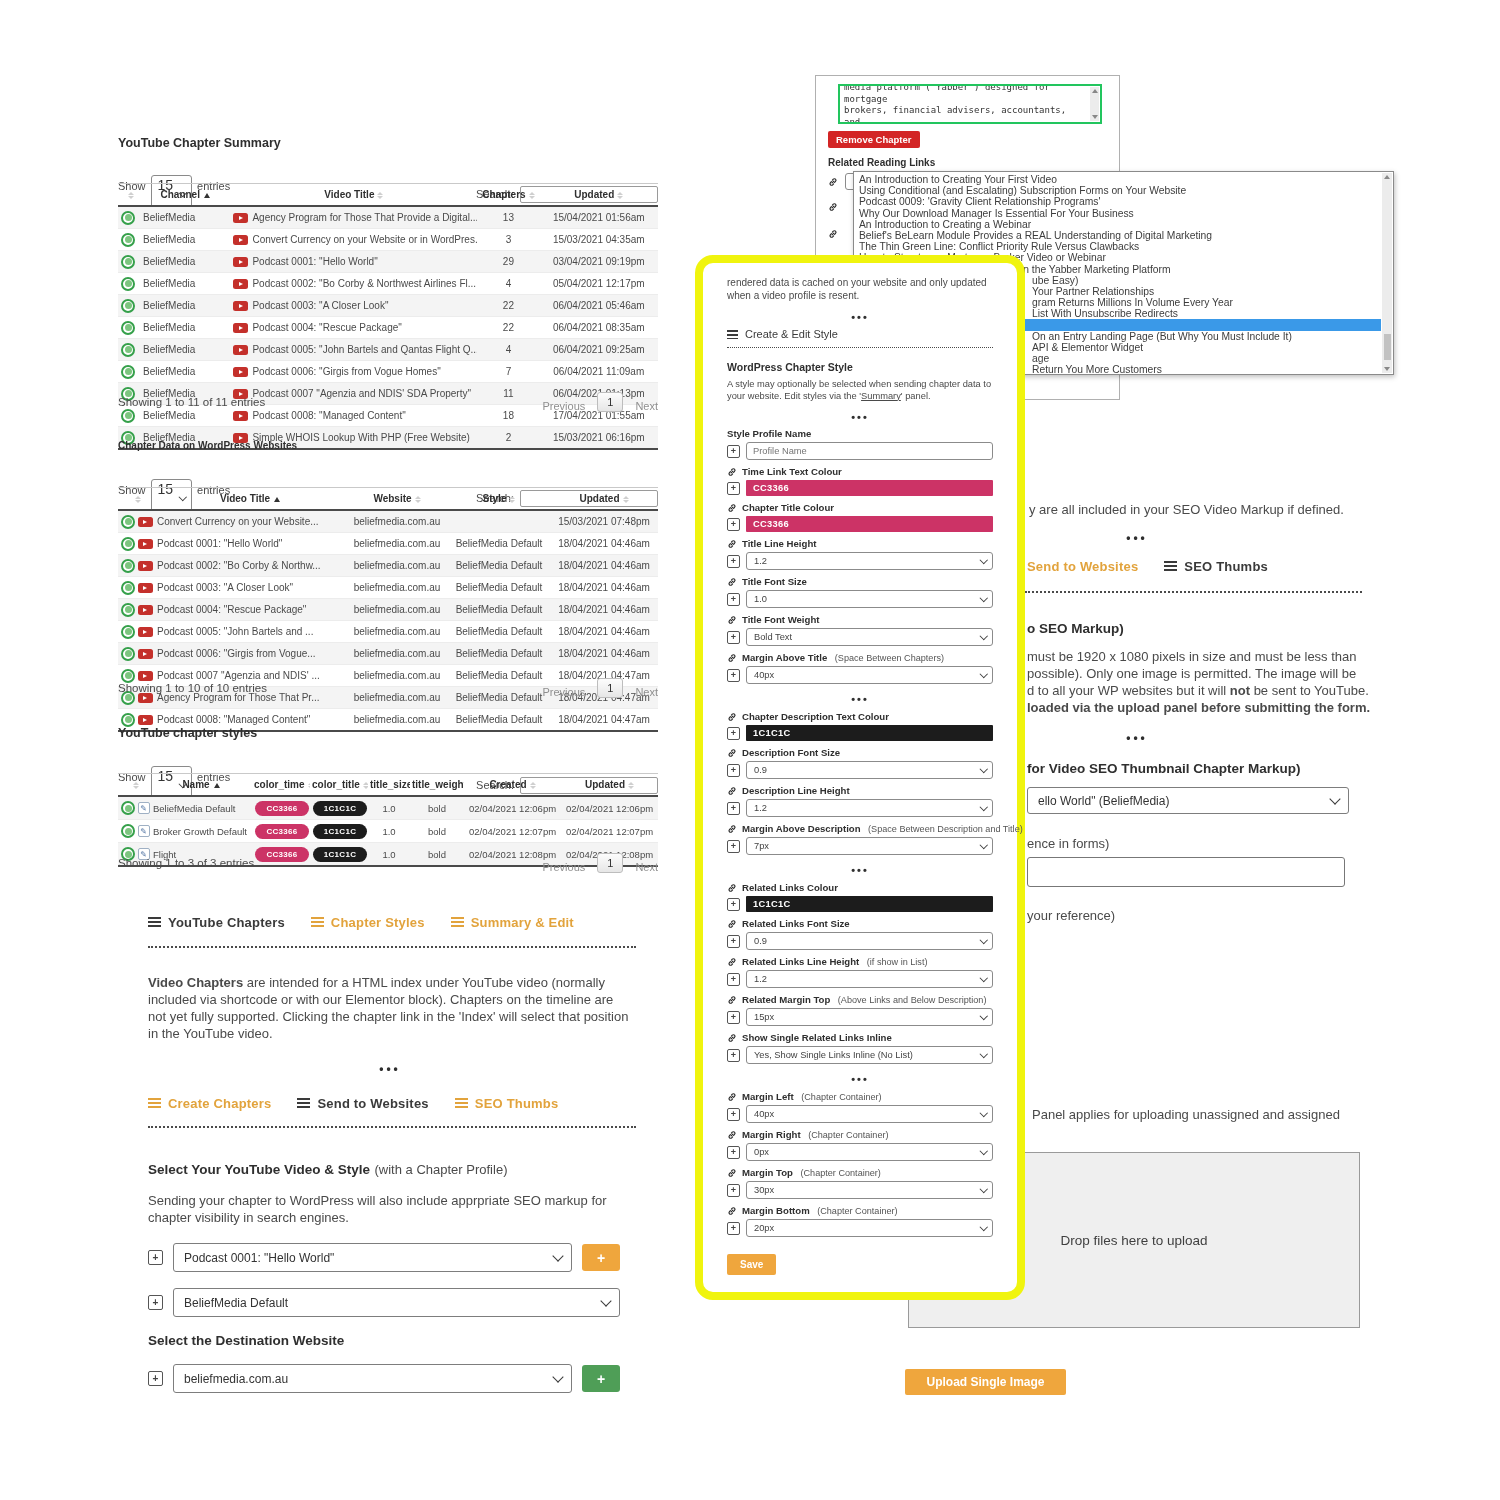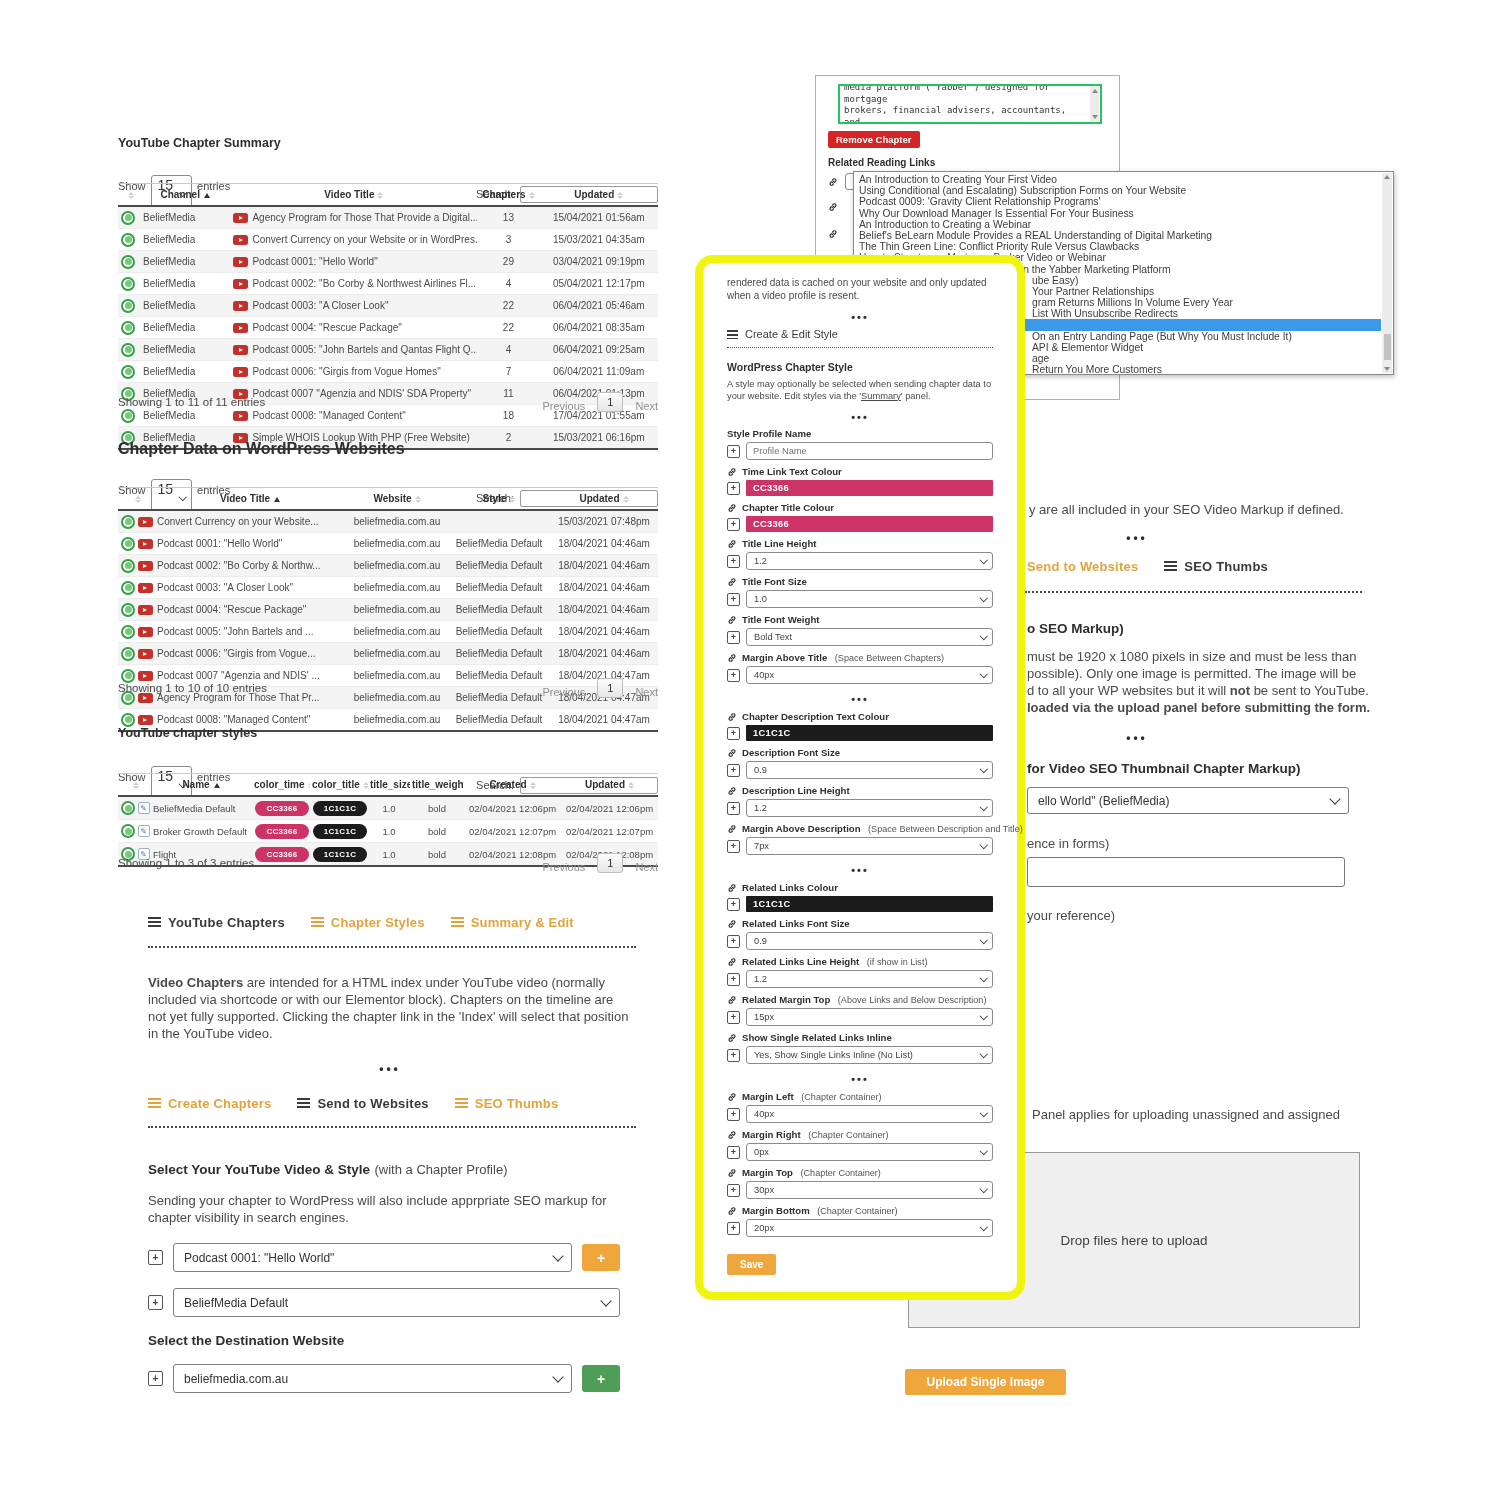--- a/index.html
+++ b/index.html
@@ -221,21 +221,21 @@
     </table>
   <div class="abs tfoot" style="left:118px;top:392px">
     <span>Showing 1 to 11 of 11 entries</span>
     <span class="pag">
         <span>Previous</span>
         <span class="pagebox">1</span>
         <span>Next</span>
       </span>
   </div>
 
-  <div class="abs" style="left:118px;top:440px;font-size:16px;font-weight:bold;color:#2f2f2f">Chapter Data on WordPress Websites</div>
+  <div class="abs" style="left:118px;top:440px;font-size:10px;font-weight:bold;color:#2f2f2f">Chapter Data on WordPress Websites</div>
   <div class="abs tctl" style="left:118px;top:461px">
     <span><span>Show</span><span class="mini-select"><span>15</span><span class="chev chev4"></span></span><span>entries</span></span>
     <span><span>Search:</span><input class="search-input" style=""></span>
   </div>
   <table class="dt abs" style="left:118px;top:487px" id="t2">
       <colgroup>
         <col style="width: 36px;">
         <col style="width: 192px;">
         <col style="width: 102px;">
         <col style="width: 102px;">

